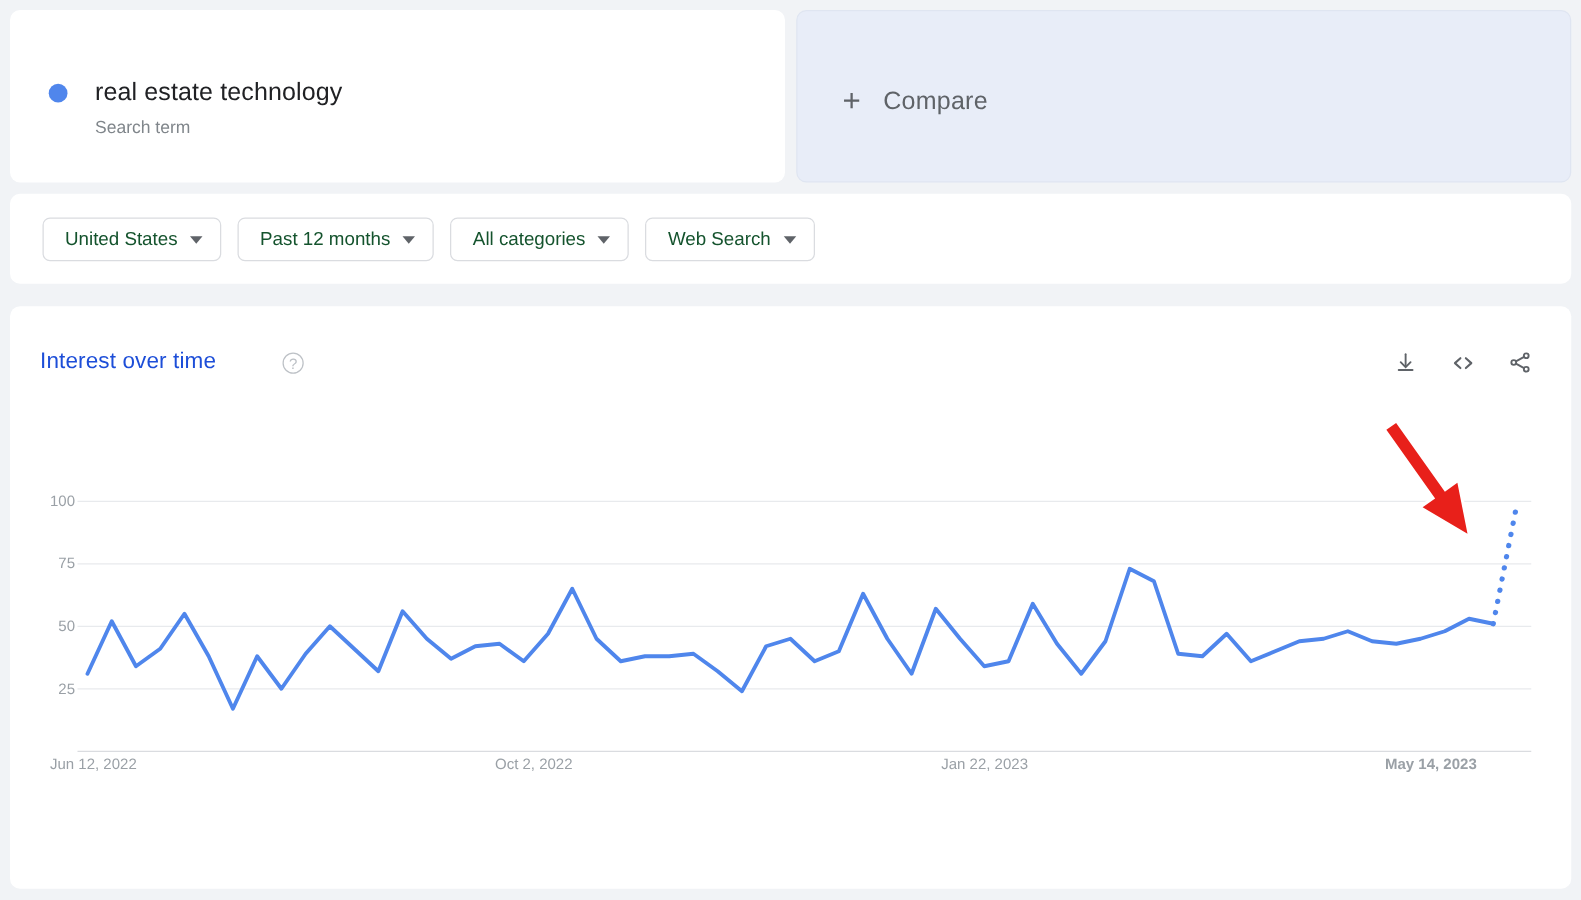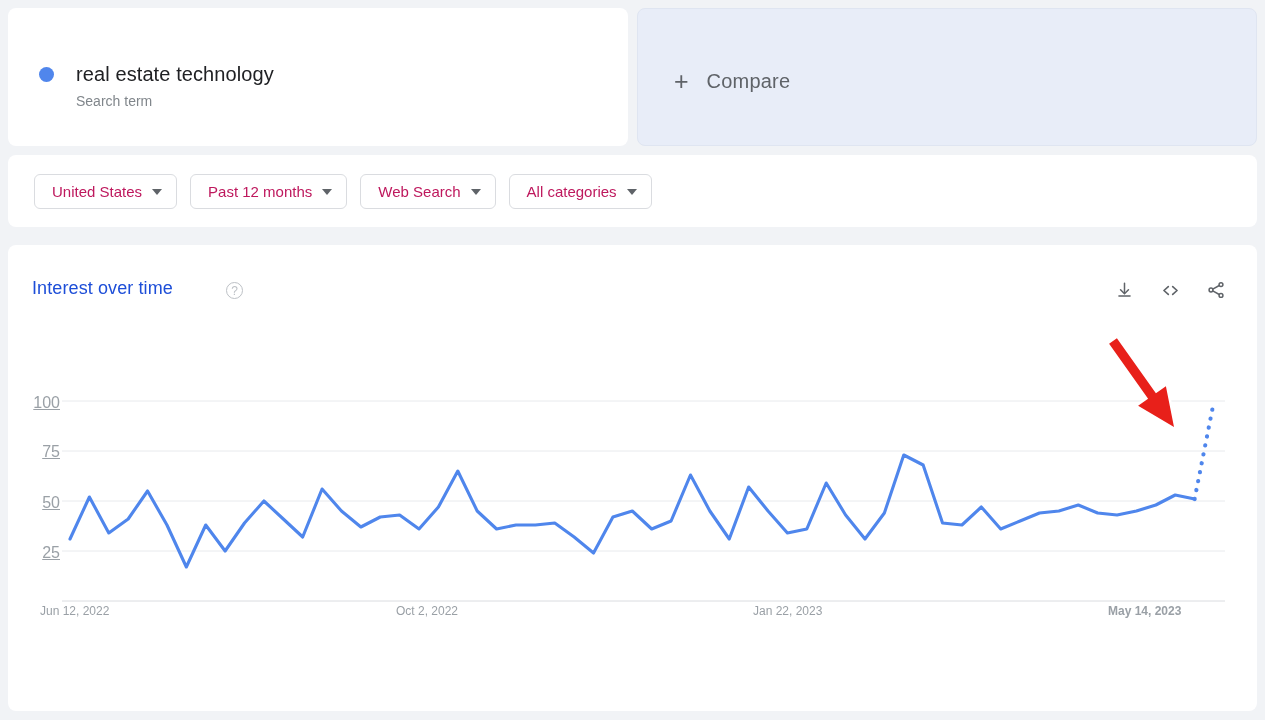--- a/index.html
+++ b/index.html
@@ -114,21 +114,21 @@
   .filter-chip {
     display: flex;
     align-items: center;
     gap: 10px;
     height: 35px;
     padding: 0 14px 0 17px;
     border: 1px solid #dadce0;
     border-radius: 6px;
     background: #fff;
     font-size: 15px;
-    color: #be185d;
+    color: #14532d;
     box-sizing: border-box;
     cursor: pointer;
     white-space: nowrap;
   }
   .caret {
     width: 0;
     height: 0;
     border-left: 5px solid transparent;
     border-right: 5px solid transparent;
     border-top: 6px solid #5f6368;
@@ -190,25 +190,24 @@
   .plot {
     position: absolute;
     left: 0;
     top: 0;
     width: 1265px;
     height: 720px;
     pointer-events: none;
   }
   .ytick {
     position: absolute;
-    font-size: 16px;
+    font-size: 12px;
     color: #9aa0a6;
     text-align: right;
     width: 34px;
-    text-decoration: underline;
   }
   .xtick {
     position: absolute;
     font-size: 12px;
     color: #9aa0a6;
     top: 604px;
     white-space: nowrap;
   }
 </style>
 </head>
@@ -239,26 +238,26 @@
         <span>United States</span>
         <span class="caret"></span>
       </div>
 
       <div class="filter-chip">
         <span>Past 12 months</span>
         <span class="caret"></span>
       </div>
 
       <div class="filter-chip">
+        <span>All categories</span>
+        <span class="caret"></span>
+      </div>
+
+      <div class="filter-chip">
         <span>Web Search</span>
-        <span class="caret"></span>
-      </div>
-
-      <div class="filter-chip">
-        <span>All categories</span>
         <span class="caret"></span>
       </div>
 
     </div>
   </div>
 
   <div class="chart-card"></div>
 
   <div class="chart-title">Interest over time</div>
   <div class="help-icon">?</div>

